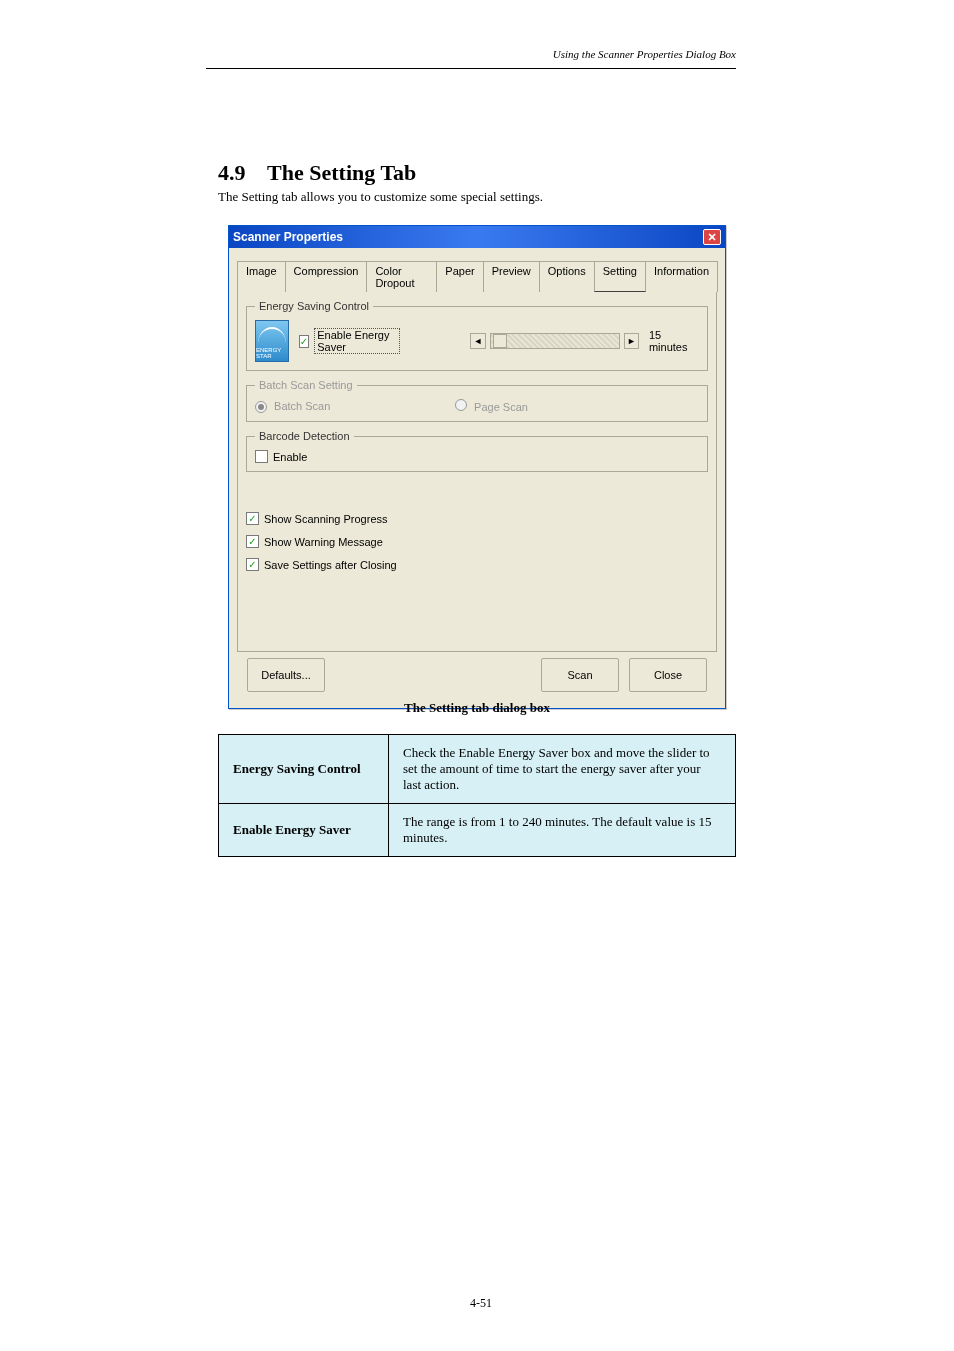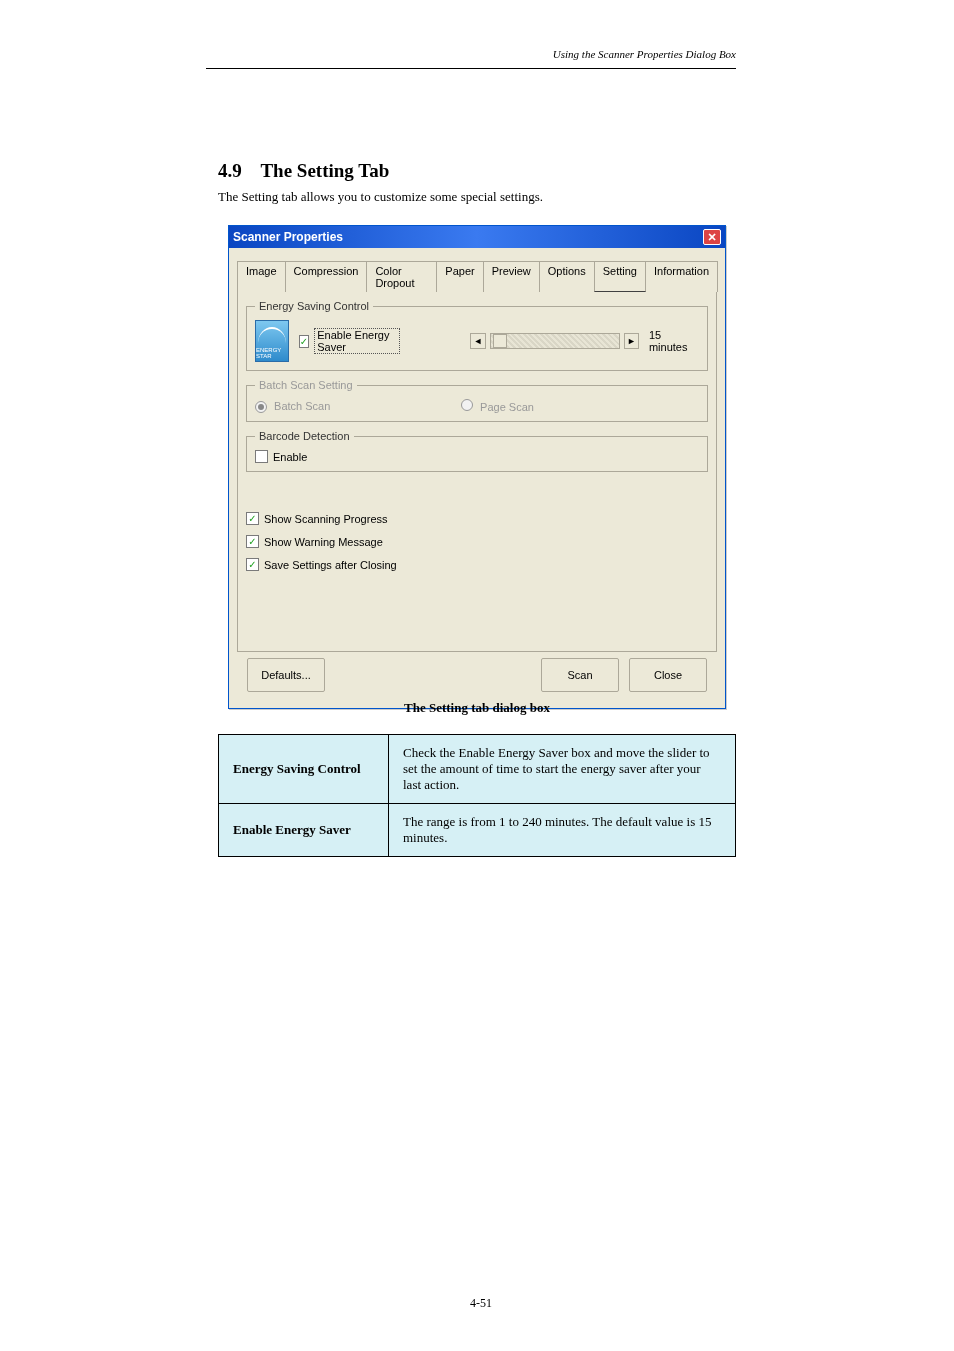--- a/index.html
+++ b/index.html
@@ -29,21 +29,21 @@
     right: 218px;
     font-size: 11px;
     font-family: "Times New Roman", serif;
     font-style: italic;
     color: #000000;
   }
   .section-title {
     position: absolute;
     top: 160px;
     left: 218px;
-    font-size: 19px;
+    font-size: 22px;
     font-family: "Times New Roman", serif;
     font-weight: bold;
     color: #000000;
   }
   .section-desc {
     position: absolute;
     top: 188px;
     left: 218px;
     right: 218px;
     font-size: 13px;
@@ -212,21 +212,20 @@
     background: #ece9d8;
     border: 1px solid #aca899;
   }
   .slabel {
     margin-left: 6px;
     font-size: 11px;
   }
   .radio-row {
     display: flex;
     align-items: center;
-    gap: 6px;
   }
   .radio-row .r1 { flex: 0 0 200px; }
   .radio {
     width: 12px;
     height: 12px;
     border: 1px solid #999;
     border-radius: 50%;
     background: #f2f2f2;
     display: inline-flex;
     align-items: center;

